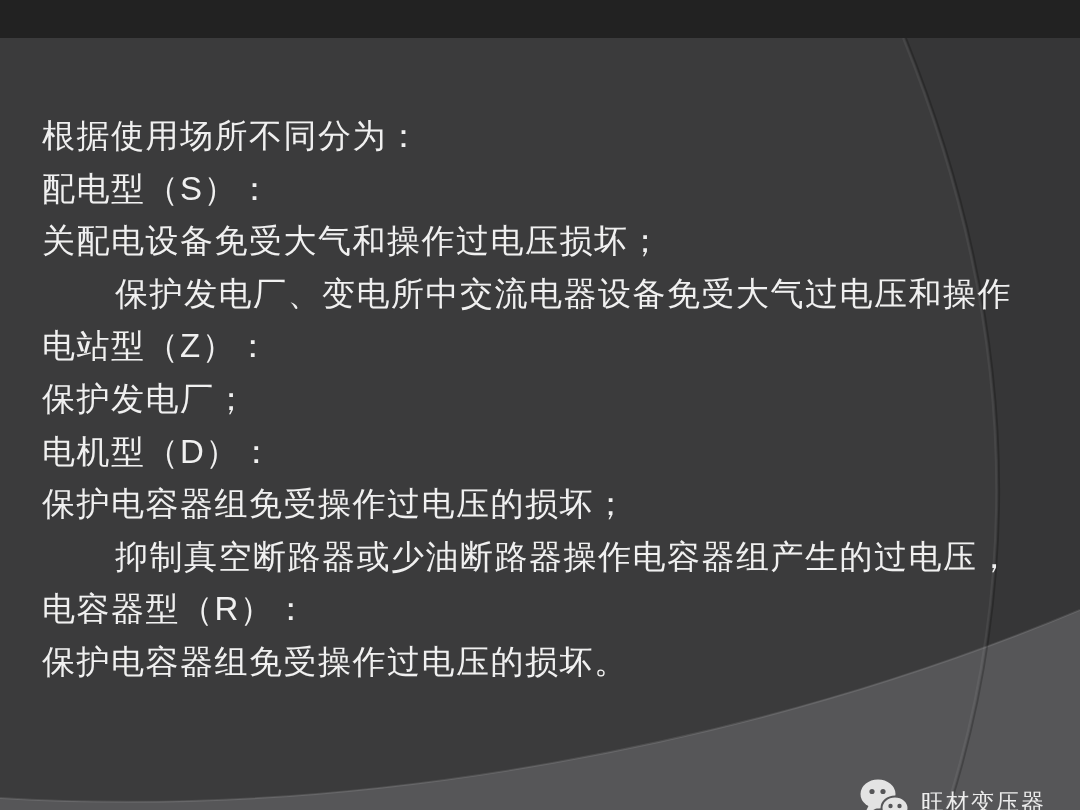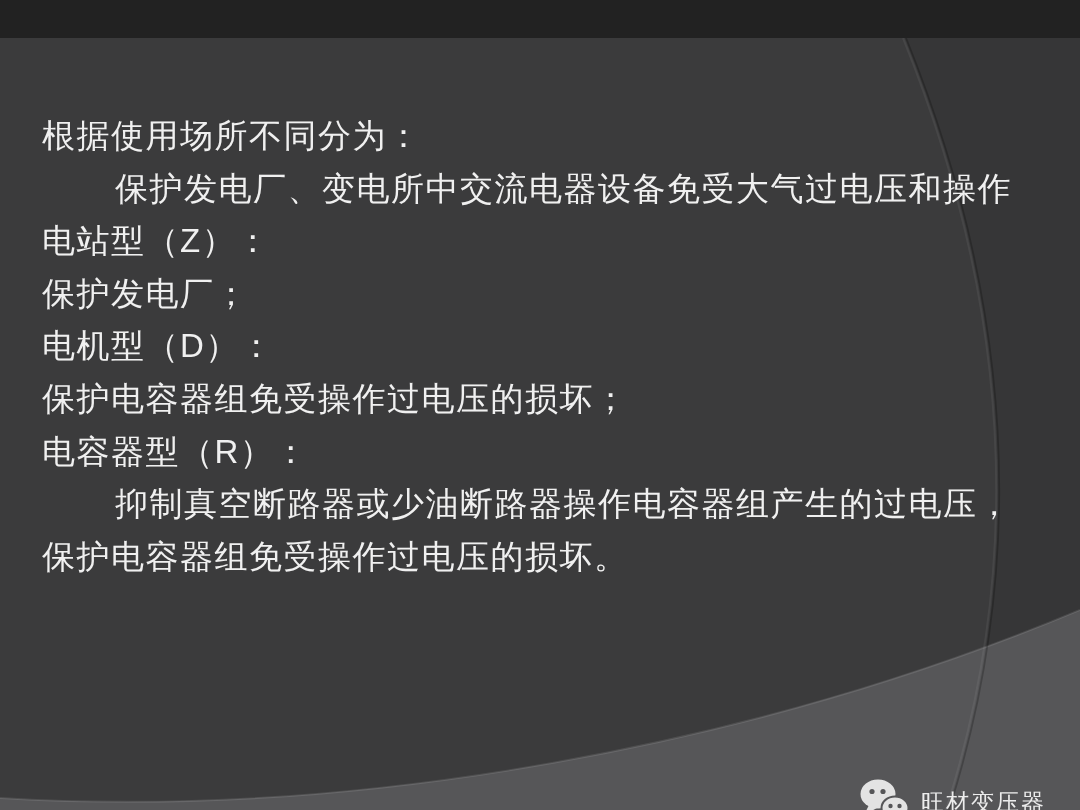--- a/index.html
+++ b/index.html
@@ -69,27 +69,29 @@
     <path d="M0,760 C360,782 760,706 1080,572" fill="none" stroke="rgba(255,255,255,0.10)" stroke-width="2"></path>
 
     <rect x="0" y="801" width="1080" height="9" fill="rgba(255,255,255,0.07)"></rect>
 
     <path d="M903,0 Q1073,420 933,810" fill="none" stroke="rgba(255,255,255,0.06)" stroke-width="2"></path>
     <path d="M906,0 Q1076,420 936,810" fill="none" stroke="rgba(0,0,0,0.22)" stroke-width="1.8"></path>
   </svg>
 
   <div class="text-block">
     <div class="line">根据使用场所不同分为：</div>
+    <div class="line">配电型（S）：</div>
+    <div class="line">关配电设备免受大气和操作过电压损坏；</div>
     <div class="line indent">保护发电厂、变电所中交流电器设备免受大气过电压和操作</div>
     <div class="line">电站型（Z）：</div>
     <div class="line">保护发电厂；</div>
     <div class="line">电机型（D）：</div>
     <div class="line">保护电容器组免受操作过电压的损坏；</div>
+    <div class="line indent">抑制真空断路器或少油断路器操作电容器组产生的过电压，</div>
     <div class="line">电容器型（R）：</div>
-    <div class="line indent">抑制真空断路器或少油断路器操作电容器组产生的过电压，</div>
     <div class="line">保护电容器组免受操作过电压的损坏。</div>
   </div>
 
   <div class="watermark">
     <svg class="wechat-icon" width="52" height="48" viewBox="0 0 52 48" xmlns="http://www.w3.org/2000/svg" aria-hidden="true">
 
       <ellipse cx="19" cy="16" rx="17.5" ry="14.5" fill="#e3e3e3"></ellipse>
       <path d="M10,27 L5,37 L18,30 Z" fill="#e3e3e3"></path>
       <circle cx="13" cy="13.5" r="2.6" fill="#565658"></circle>
       <circle cx="24" cy="13.5" r="2.6" fill="#565658"></circle>

